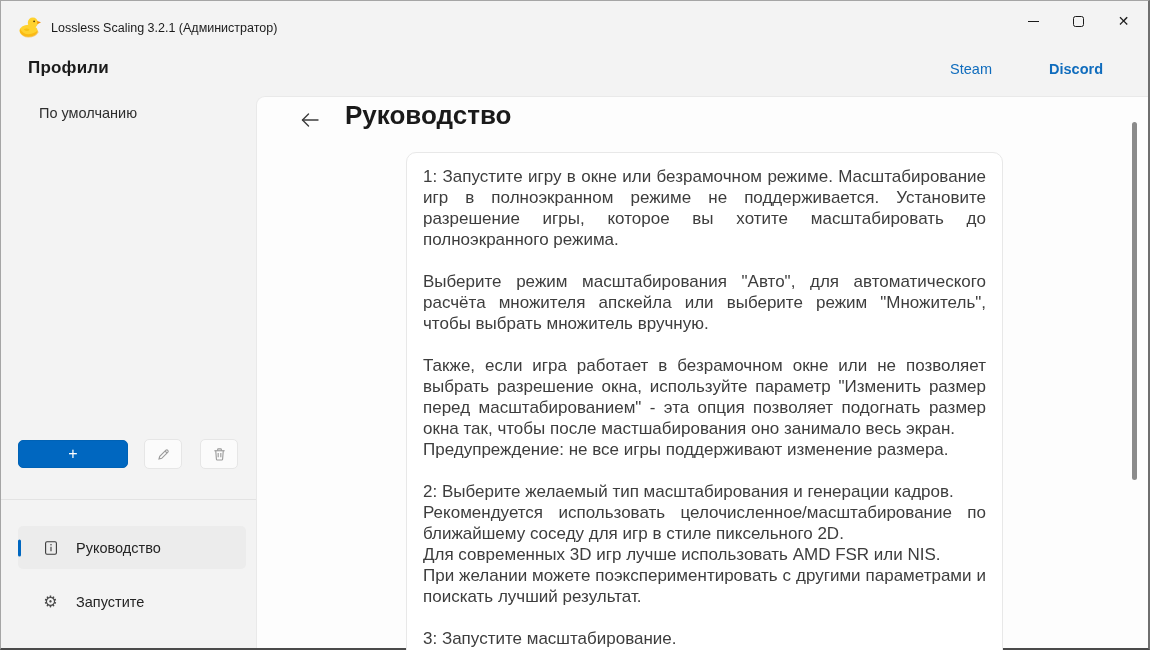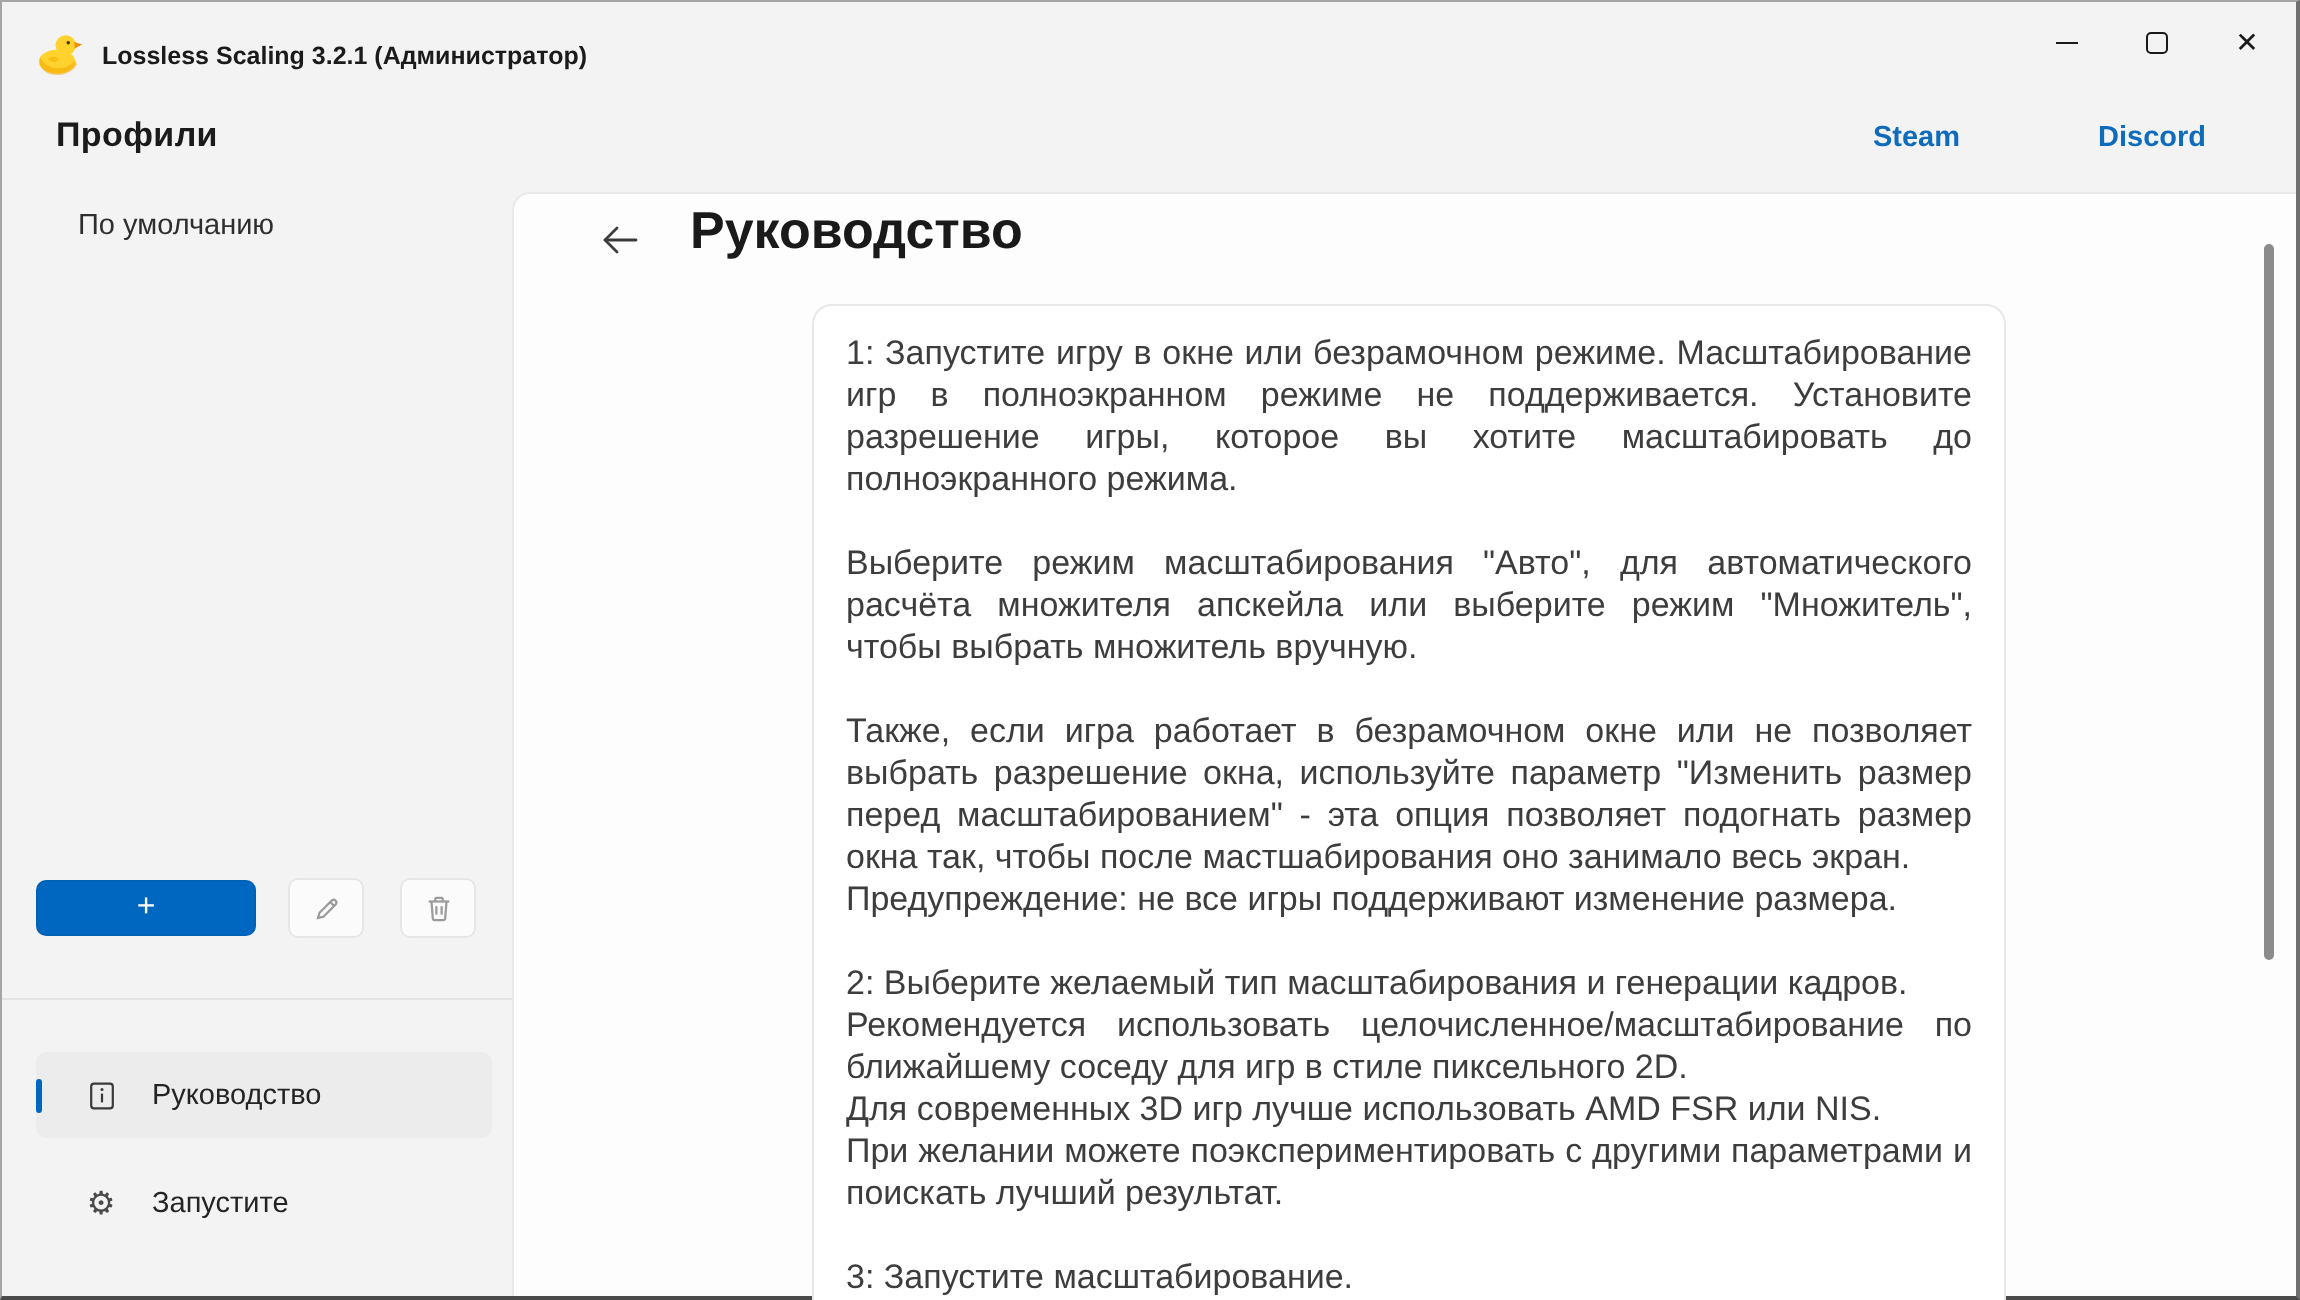--- a/index.html
+++ b/index.html
@@ -11,34 +11,34 @@
   }
   #app {
     position:absolute; inset:0;
     border:1px solid #a5a5a5;
     border-right:2px solid #6f6f6f;
     border-bottom:2px solid #4a4a4a;
     background:#f3f3f3;
   }
 
   
-  .titlebar { position:absolute; top:0; left:0; right:0; height:48px;font-weight:bold; }
+  .titlebar { position:absolute; top:0; left:0; right:0; height:48px; }
   .app-icon { position:absolute; left:17px; top:14px; width:23px; height:23px; }
   .app-title { position:absolute; left:50px; top:20px; font-size:12.5px; color:#1b1b1b; }
   .win-controls { position:absolute; right:2px; top:0; display:flex; }
   .win-btn { width:45px; height:40px; display:flex; align-items:center; justify-content:center; cursor:default; }
   .glyph-min { width:11px; height:1px; background:#1a1a1a; display:block; }
   .glyph-max { width:11px; height:11px; border:1.2px solid #1a1a1a; border-radius:2.5px; display:block; }
   .glyph-close { font-size:14px; color:#1a1a1a; line-height:1; }
 
   
   .page-header { position:absolute; top:55px; left:0; right:0; height:30px; }
   .page-header-title { position:absolute; left:27px; top:2px; font-size:17px; font-weight:700; color:#1b1b1b; letter-spacing:0.2px; }
   .link { position:absolute; top:5px; font-size:14.5px; color:#0f6cbd; cursor:pointer; }
-  .link-steam { right:168px;font-weight:bold; }
+  .link-steam { right:156px; }
   .link-discord { right:45px;font-weight:bold; }
 
   
   .sidebar { position:absolute; top:88px; left:0; width:255px; bottom:0; display:flex; flex-direction:column;justify-content:center; }
   .profile-item { margin:8px 12px 0 12px; padding:8px 0 8px 26px; font-size:14.5px; color:#2e2e2e; border-radius:5px; cursor:pointer; }
   .sidebar-spacer { flex:1; }
   .profile-actions { display:flex; align-items:center; padding:0 0 14px 17px; }
   .btn-add {
     width:110px; height:28px; background:#0067c0; border:1px solid #0062b5; border-radius:5px;
     color:#ffffff; font-size:16px; line-height:1; display:flex; align-items:center; justify-content:center; cursor:pointer;

